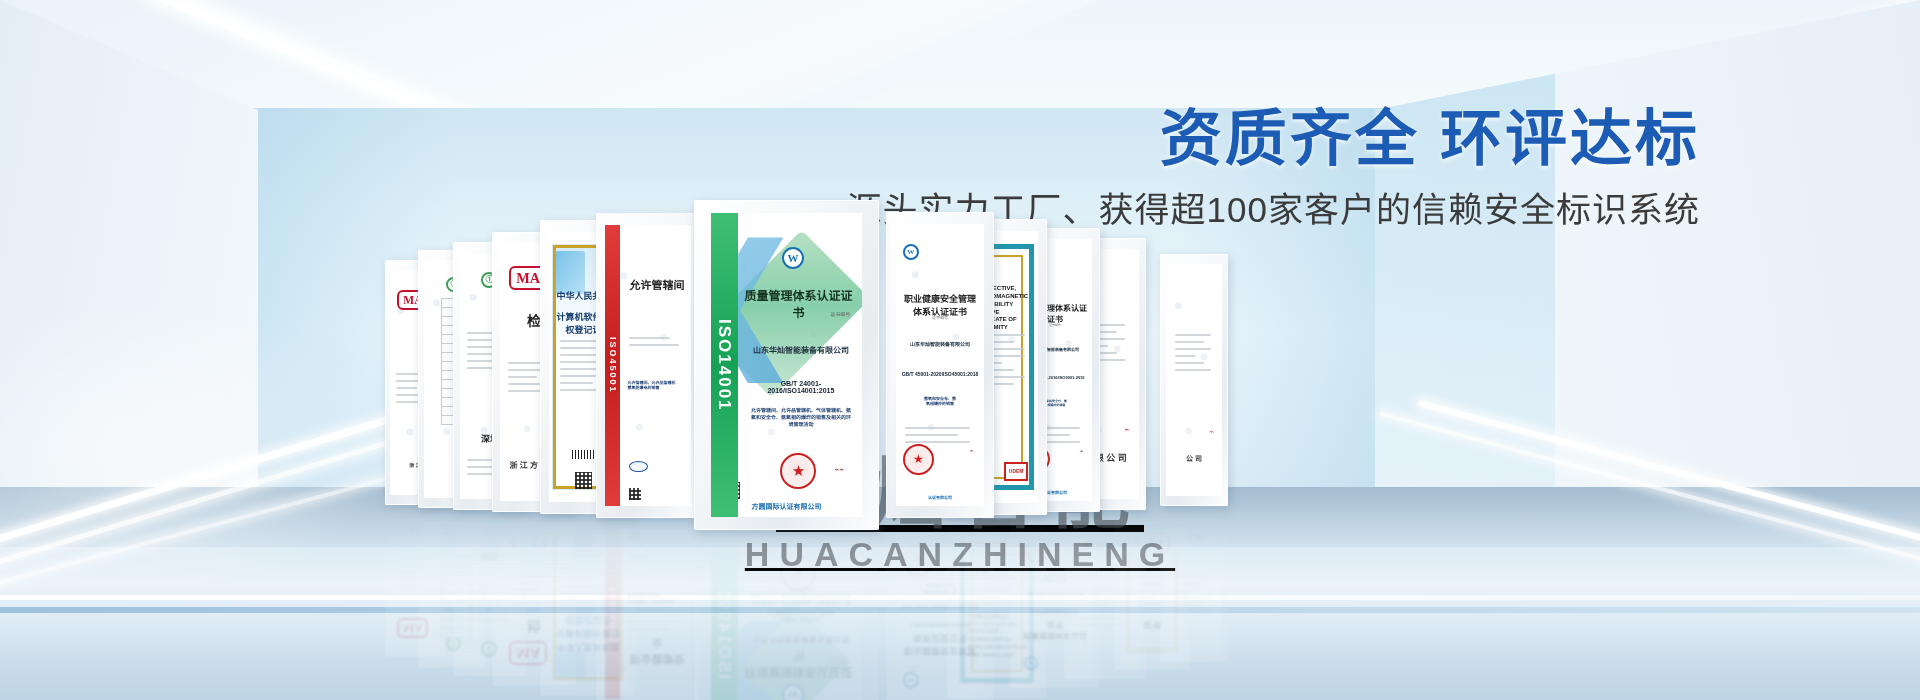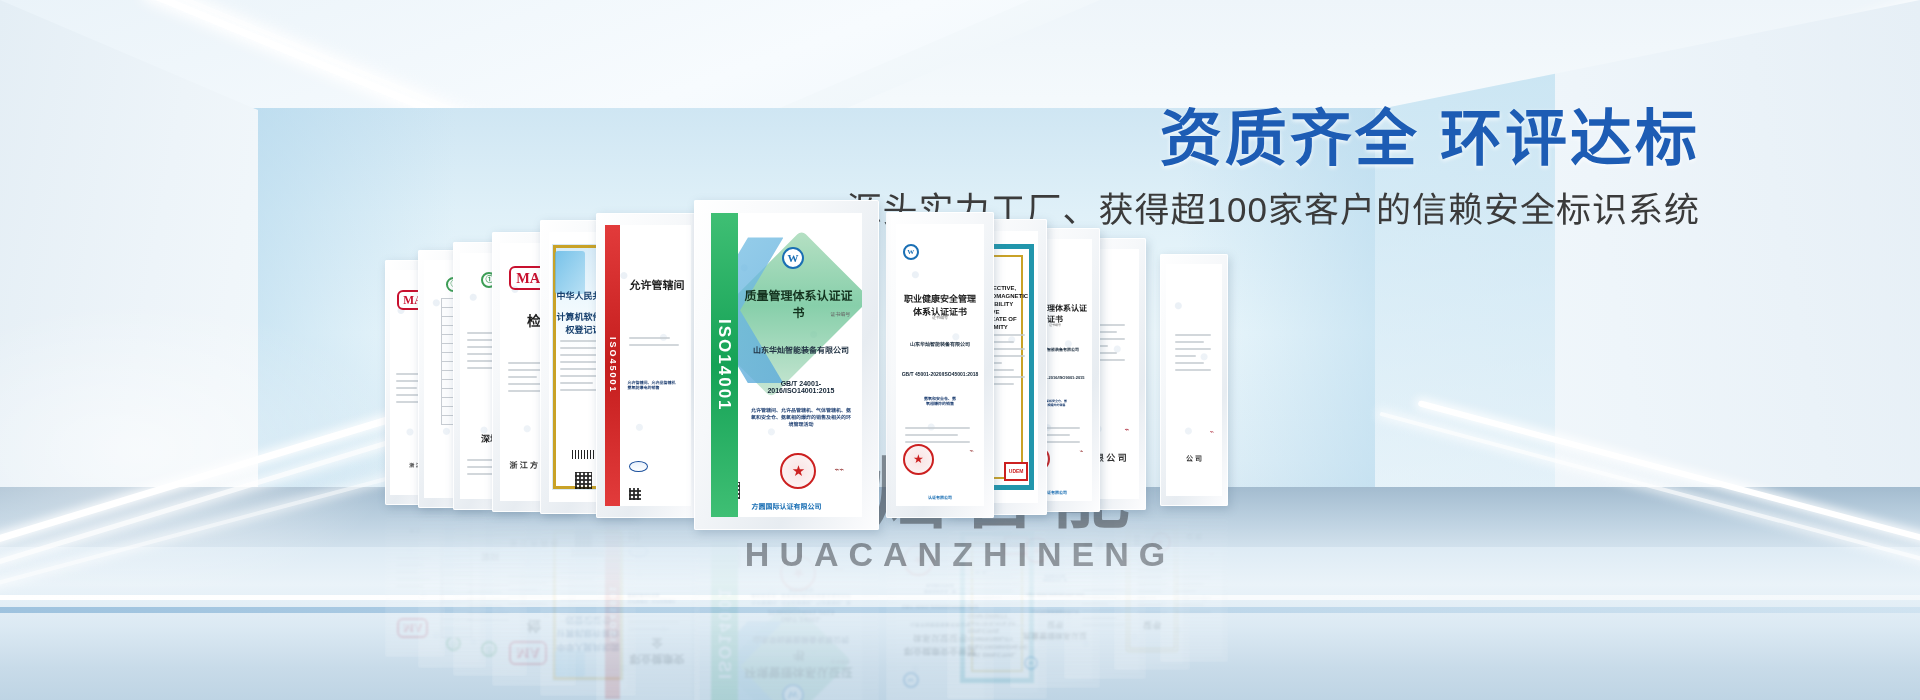--- a/index.html
+++ b/index.html
@@ -769,18 +769,18 @@
               <div class="bl m"></div>
               <div class="bl l"></div>
             </div>
             <div class="cn-head" style="position:absolute;left:0;right:0;bottom:14%;font-size:7px;color:#333;">公 司</div>
             <div style="position:absolute;right:14%;bottom:26%;font-size:7px;color:#a23;font-style:italic;">⌁</div>
           </div>
         </div>
       </div>
     </div>
 
-  <div class="watermark" style="top:455px;">
+  <div class="watermark" style="top:455px;text-decoration:underline;">
     <div class="wm-cn">华灿智能</div>
     <div class="wm-en">HUACANZHINENG</div>
   </div>
 
 </div>
 
 </body></html>

